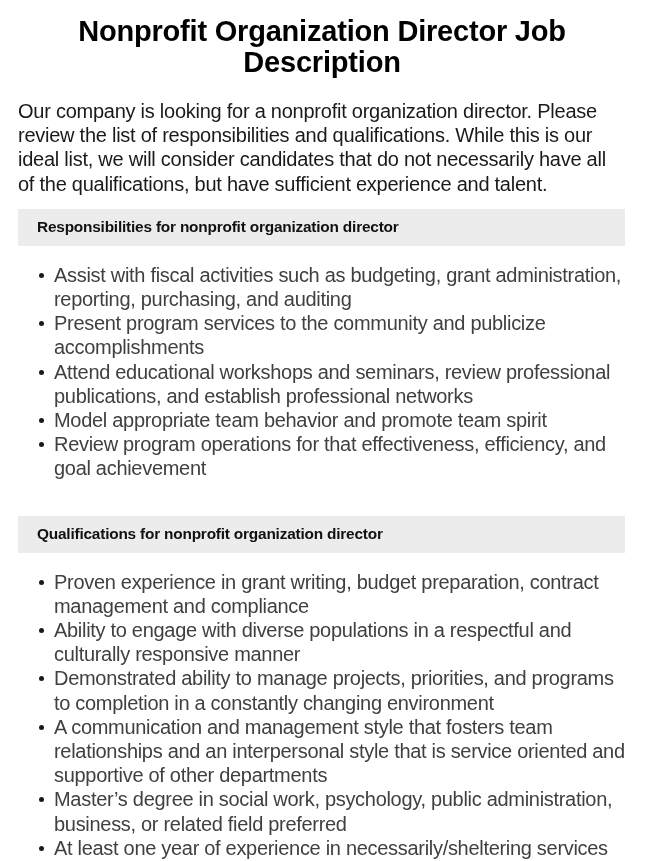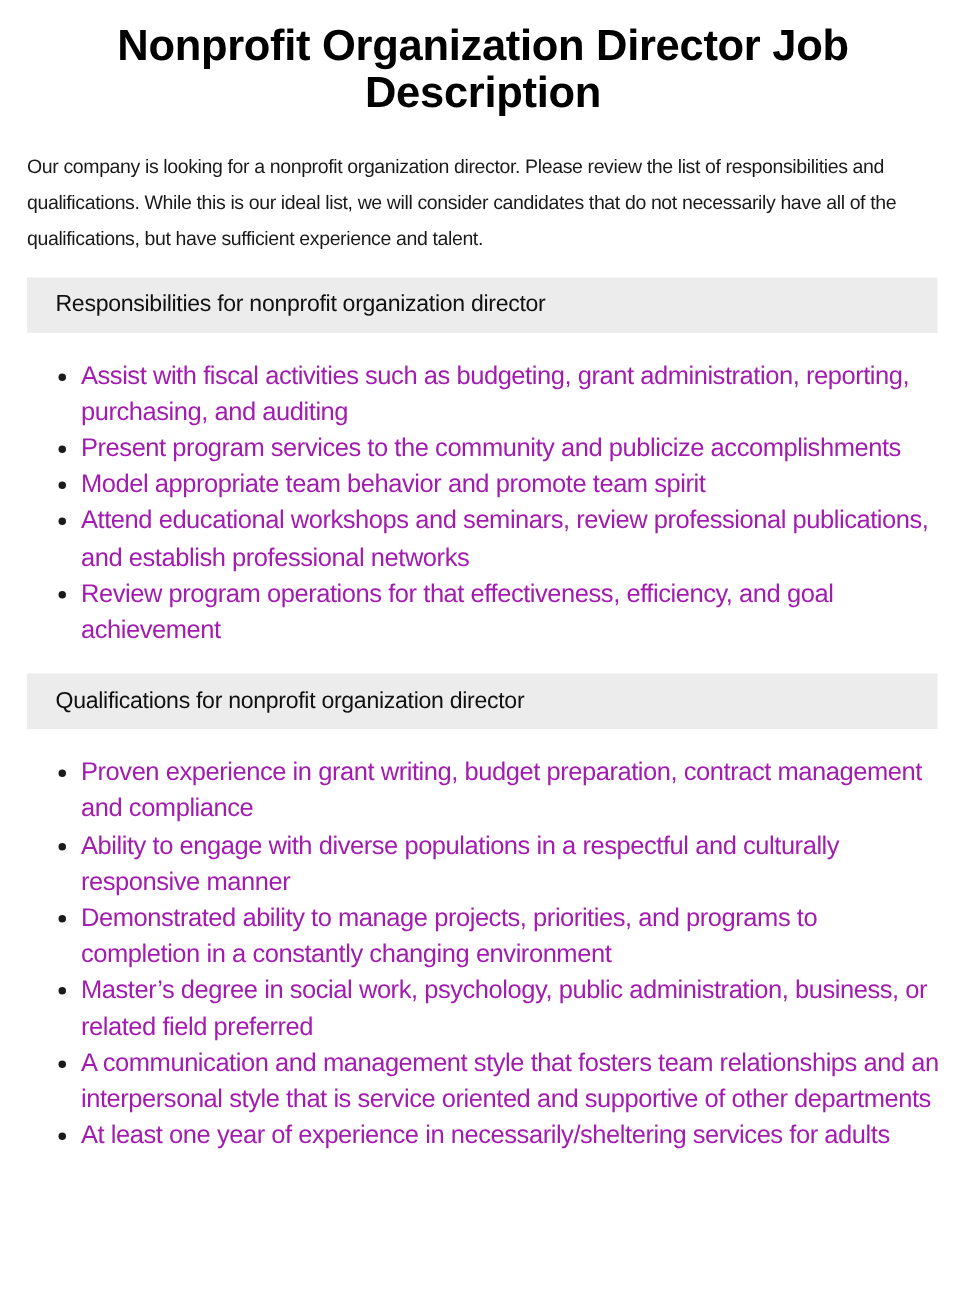--- a/index.html
+++ b/index.html
@@ -22,51 +22,51 @@
       padding-top: 4px;
       text-align: center;
       font-size: 29px;
       line-height: 31px;
       font-weight: bold;
       color: #000000;
       letter-spacing: -0.2px;
     }
     p.intro {
       margin: 21px 0 0 0;
-      font-size: 13px;
+      font-size: 20px;
       line-height: 24.2px;
       color: #1a1a1a;
       letter-spacing: -0.25px;
     }
     .section-header {
       margin-top: 13px;
       background: #ececec;
       height: 37px;
       display: flex;
       align-items: center;
       padding-left: 19px;
       font-size: 15.4px;
-      font-weight: normal;
+      font-weight: bold;
       color: #111111;
       letter-spacing: -0.2px;
       width: 588px;
     }
     .section-header.second {
-      margin-top: 17px;
+      margin-top: 35px;
     }
     ul.items {
       margin: 17px 0 0 0;
       padding: 0 0 0 36px;
       list-style: none;
     }
     ul.items li {
       position: relative;
-      font-size: 17px;
+      font-size: 20px;
       line-height: 24.2px;
-      color: #a21caf;
+      color: #404040;
       letter-spacing: -0.3px;
       padding-left: 0;
     }
     ul.items li .bullet {
       position: absolute;
       left: -15px;
       top: 10px;
       width: 5px;
       height: 5px;
       border-radius: 50%;
@@ -78,27 +78,27 @@
 
 <div class="page">
   <h1 class="title">Nonprofit Organization Director Job Description</h1>
 
   <p class="intro">Our company is looking for a nonprofit organization director. Please review the list of responsibilities and qualifications. While this is our ideal list, we will consider candidates that do not necessarily have all of the qualifications, but have sufficient experience and talent.</p>
 
   <div class="section-header">Responsibilities for nonprofit organization director</div>
   <ul class="items">
     <li><span class="bullet"></span><span>Assist with fiscal activities such as budgeting, grant administration, reporting, purchasing, and auditing</span></li>
     <li><span class="bullet"></span><span>Present program services to the community and publicize accomplishments</span></li>
+    <li><span class="bullet"></span><span>Attend educational workshops and seminars, review professional publications, and establish professional networks</span></li>
     <li><span class="bullet"></span><span>Model appropriate team behavior and promote team spirit</span></li>
-    <li><span class="bullet"></span><span>Attend educational workshops and seminars, review professional publications, and establish professional networks</span></li>
     <li><span class="bullet"></span><span>Review program operations for that effectiveness, efficiency, and goal achievement</span></li>
   </ul>
 
   <div class="section-header second">Qualifications for nonprofit organization director</div>
   <ul class="items">
     <li><span class="bullet"></span><span>Proven experience in grant writing, budget preparation, contract management and compliance</span></li>
     <li><span class="bullet"></span><span>Ability to engage with diverse populations in a respectful and culturally responsive manner</span></li>
     <li><span class="bullet"></span><span>Demonstrated ability to manage projects, priorities, and programs to completion in a constantly changing environment</span></li>
+    <li><span class="bullet"></span><span>A communication and management style that fosters team relationships and an interpersonal style that is service oriented and supportive of other departments</span></li>
     <li><span class="bullet"></span><span>Master’s degree in social work, psychology, public administration, business, or related field preferred</span></li>
-    <li><span class="bullet"></span><span>A communication and management style that fosters team relationships and an interpersonal style that is service oriented and supportive of other departments</span></li>
     <li><span class="bullet"></span><span>At least one year of experience in necessarily/sheltering services for adults</span></li>
   </ul>
 </div>
 
 </body></html>

